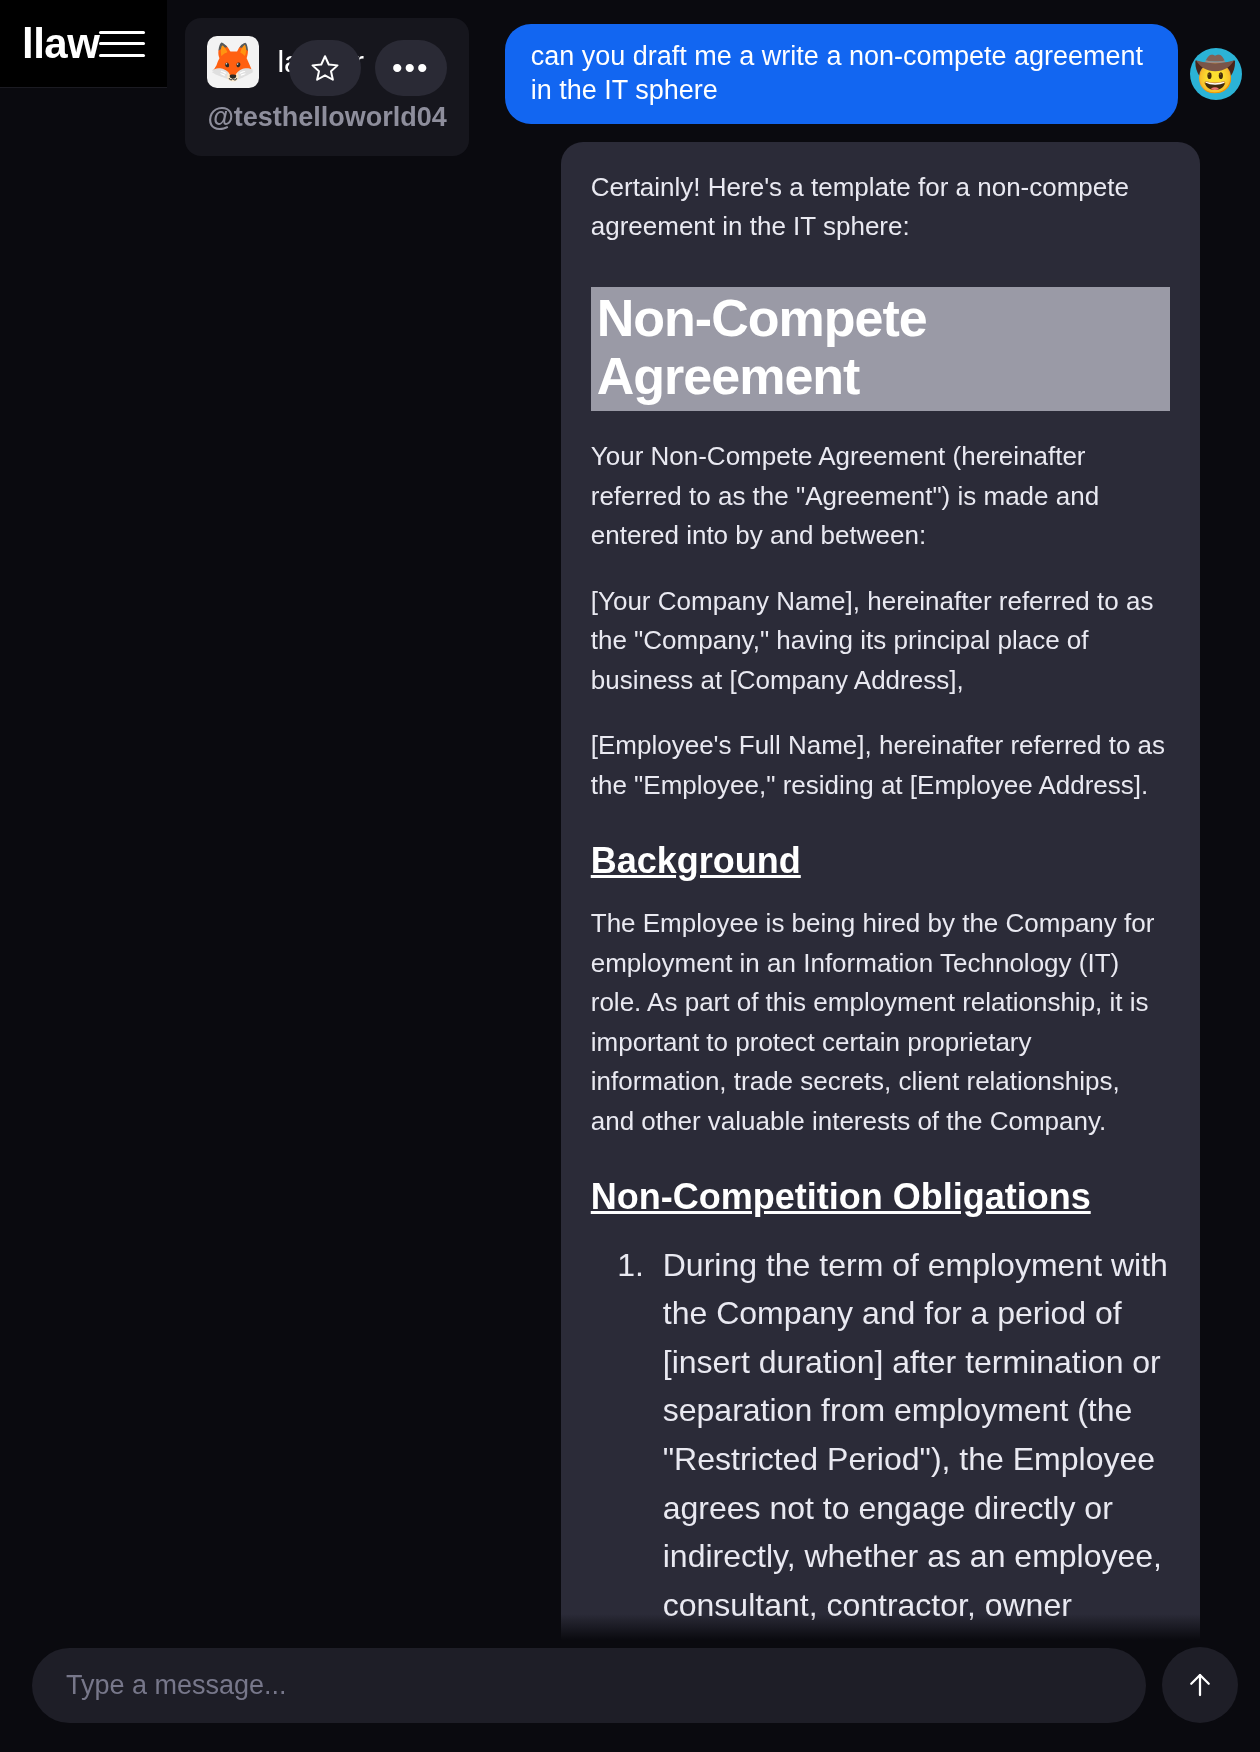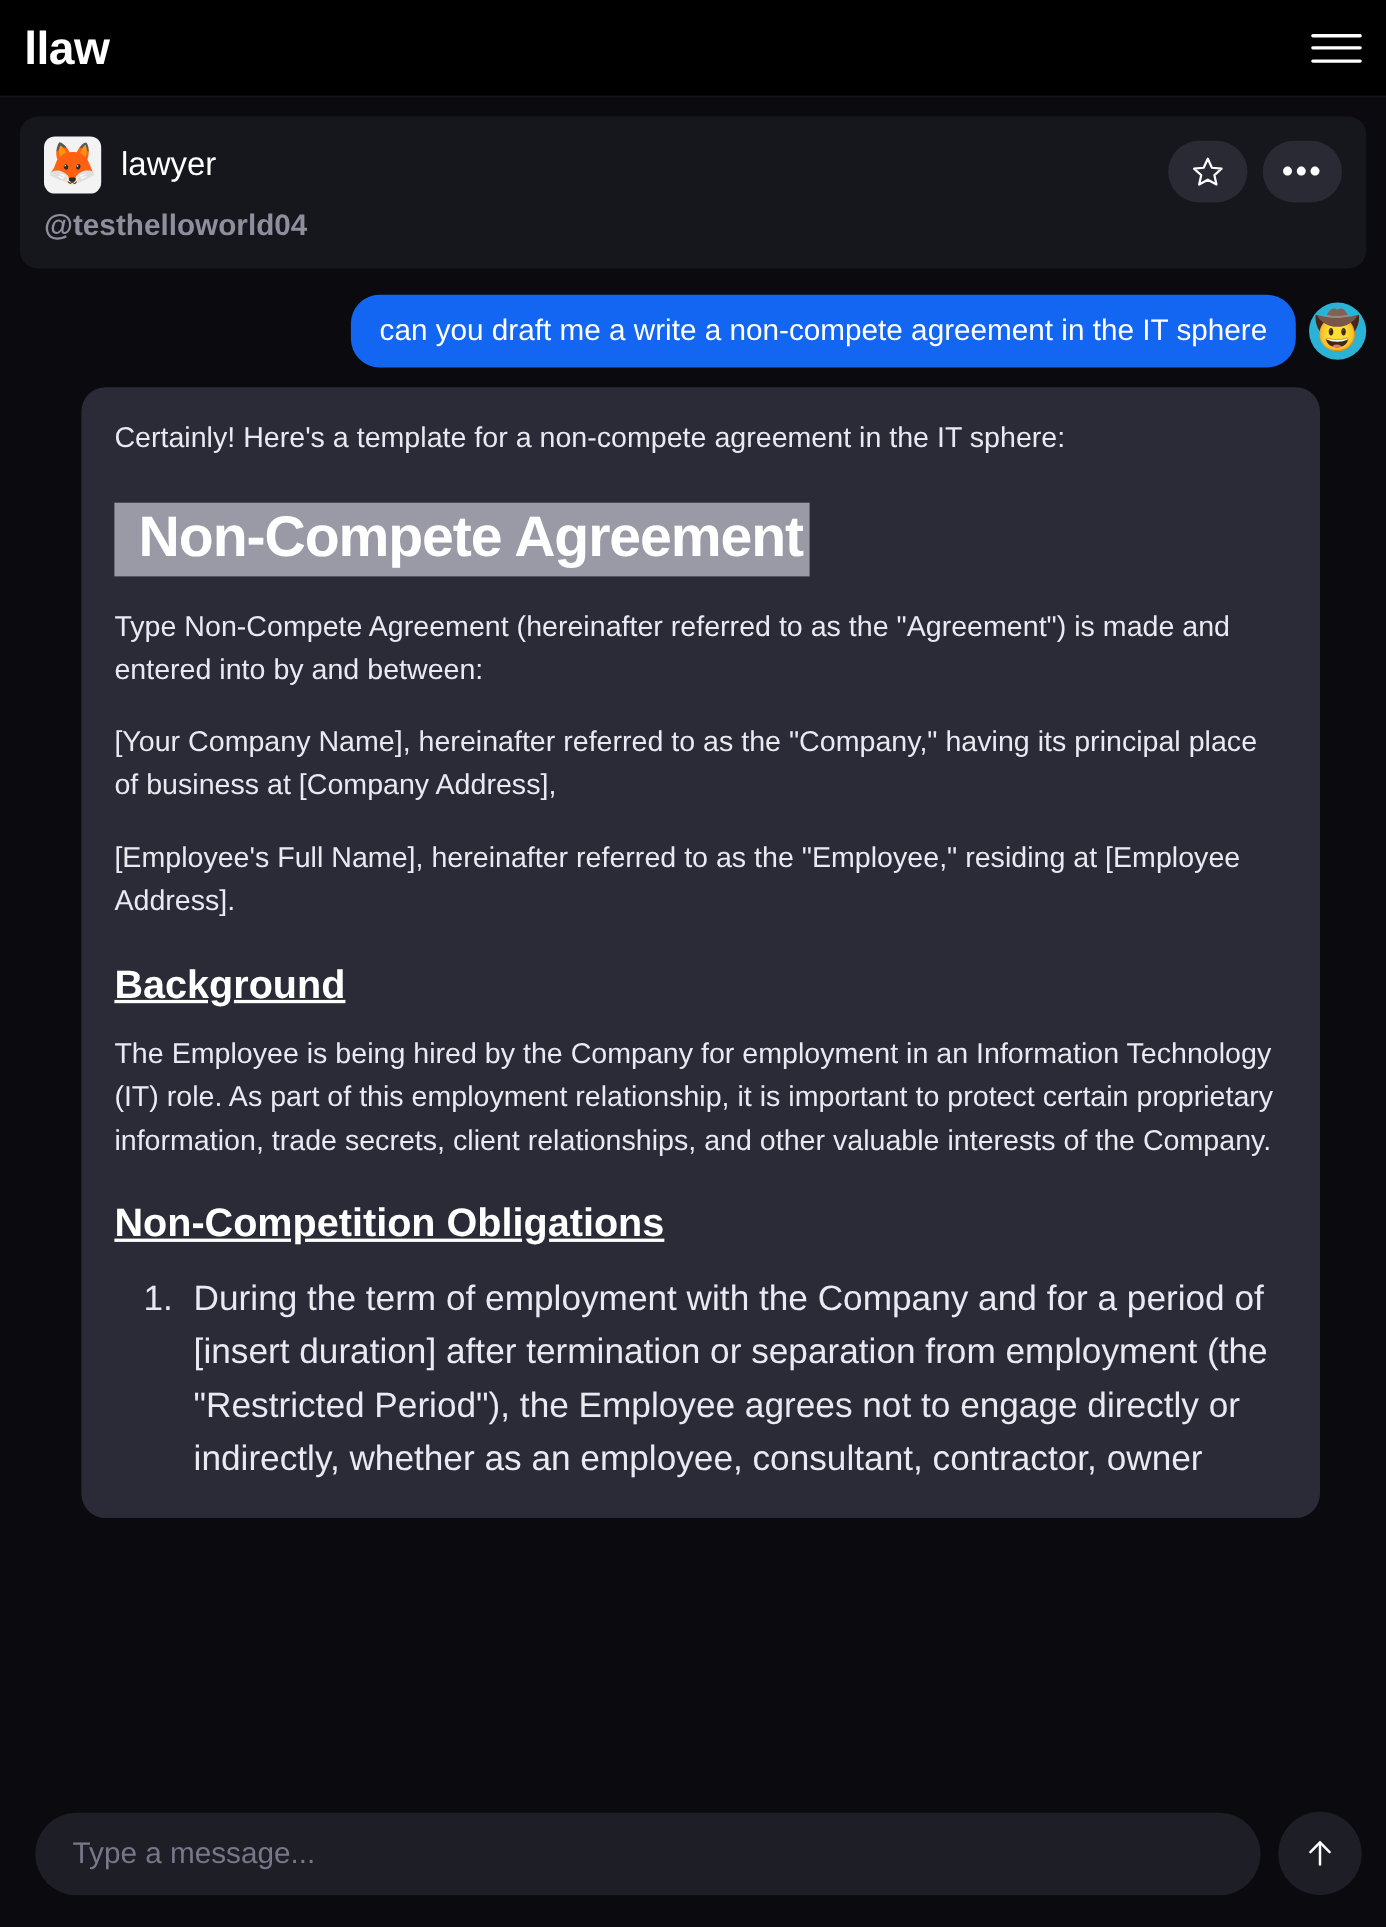--- a/index.html
+++ b/index.html
@@ -12,21 +12,20 @@
     overflow: hidden;
     font-family: "Liberation Sans", sans-serif;
   }
 
   .app {
     width: 1260px;
     height: 1752px;
     position: relative;
     background: #0a0a0f;
     display: flex;
-    flex-direction: column;
   }
 
   
   .topbar {
     height: 88px;
     flex: 0 0 88px;
     background: #000000;
     border-bottom: 1px solid #1b1b22;
     display: flex;
     align-items: center;
@@ -171,21 +170,21 @@
   }
   .bubble-bot p { margin: 0 0 26px 0; }
   .bubble-bot p:last-child { margin-bottom: 0; }
 
   .doc-title {
     display: inline-block;
     font-size: 52px;
     font-weight: 700;
     color: #ffffff;
     background: #9a9aa6;
-    padding: 2px 6px 6px 22px;
+    padding: 2px 6px 6px 6px;
     margin: 14px 0 26px 0;
     line-height: 1.12;
     letter-spacing: -1px;
   }
   .h2 {
     font-size: 36px;
     font-weight: 700;
     color: #ffffff;
     margin: 34px 0 22px 0;
     line-height: 1.2;
@@ -286,21 +285,21 @@
   <div class="chat">
 
     <div class="msg-user-row">
       <div class="bubble-user">can you draft me a write a non-compete agreement in the IT sphere</div>
       <div class="avatar-user">🤠</div>
     </div>
 
     <div class="bubble-bot">
       <p>Certainly! Here's a template for a non-compete agreement in the IT sphere:</p>
       <div><span class="doc-title">Non-Compete Agreement</span></div>
-      <p>Type Non-Compete Agreement (hereinafter referred to as the "Agreement") is made and entered into by and between:</p>
+      <p>Your Non-Compete Agreement (hereinafter referred to as the "Agreement") is made and entered into by and between:</p>
       <p>[Your Company Name], hereinafter referred to as the "Company," having its principal place of business at [Company Address],</p>
       <p>[Employee's Full Name], hereinafter referred to as the "Employee," residing at [Employee Address].</p>
       <div class="h2">Background</div>
       <p>The Employee is being hired by the Company for employment in an Information Technology (IT) role. As part of this employment relationship, it is important to protect certain proprietary information, trade secrets, client relationships, and other valuable interests of the Company.</p>
       <div class="h2">Non-Competition Obligations</div>
       <ol class="numbered">
         <li>During the term of employment with the Company and for a period of [insert duration] after termination or separation from employment (the "Restricted Period"), the Employee agrees not to engage directly or indirectly, whether as an employee, consultant, contractor, owner</li>
       </ol>
     </div>
 

